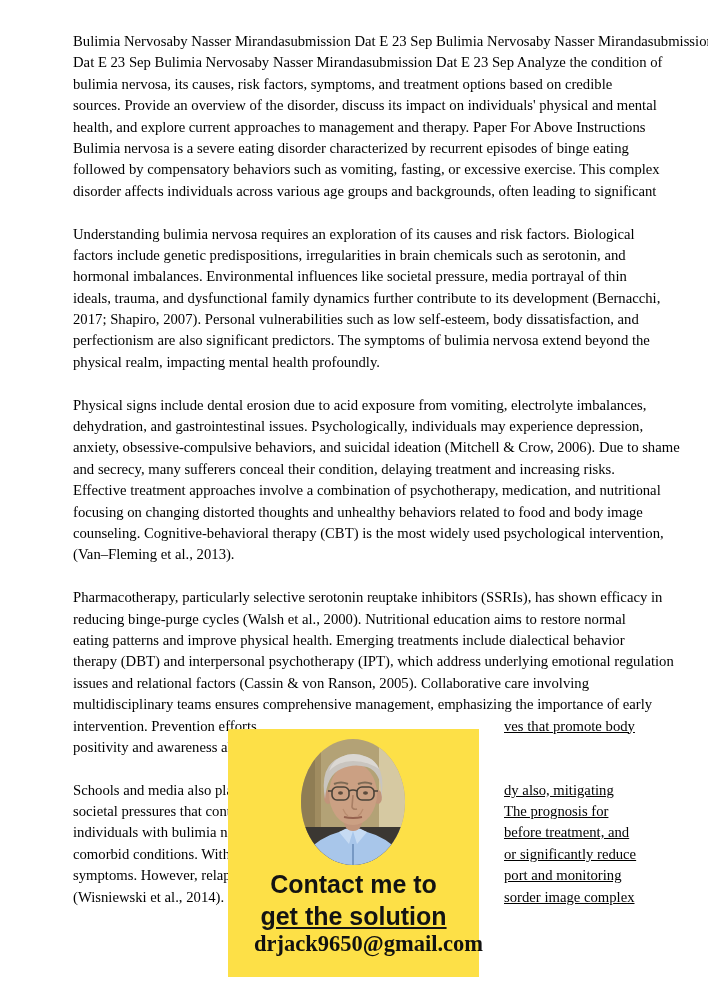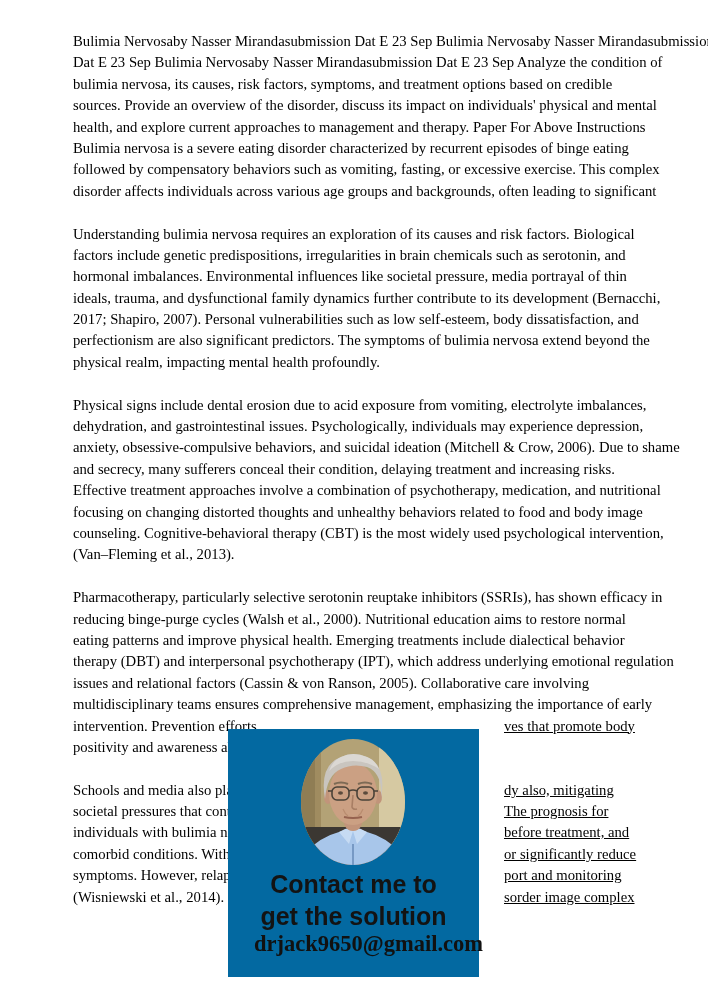--- a/index.html
+++ b/index.html
@@ -31,21 +31,21 @@
   .photo { position: absolute; left: 73px; top: 10px; }
   .ov-head1, .ov-head2 {
     position: absolute; left: 0; width: 100%;
     font-family: "Liberation Sans", sans-serif;
     font-weight: 700;
     font-size: 25px; line-height: 32px;
     color: #131313;
     letter-spacing: 0px;
   }
   .ov-head1 { top: 139px; }
-  .ov-head2 { top: 171px; }
+  .ov-head2 { top: 171px; text-decoration: underline; }
   .ov-email {
     position: absolute; left: 15px; top: 201px; width: 100%;
     font-family: "Liberation Serif", serif;
     font-weight: 700;
     font-size: 22.5px; line-height: 28px;
     color: #111111;
   }
 </style>
 </head>
 <body>
@@ -95,21 +95,21 @@
       <div class="para">
         <div class="line"><span class="fl">Schools and media also play role</span><span class="fr">dy also, mitigating</span></div>
         <div class="line"><span class="fl">societal pressures that contribute</span><span class="fr">The prognosis for</span></div>
         <div class="line"><span class="fl">individuals with bulimia nervosa</span><span class="fr">before treatment, and</span></div>
         <div class="line"><span class="fl">comorbid conditions. With timely</span><span class="fr">or significantly reduce</span></div>
         <div class="line"><span class="fl">symptoms. However, relapse rem</span><span class="fr">port and monitoring</span></div>
         <div class="line"><span class="fl">(Wisniewski et al., 2014). In sum</span><span class="fr">sorder image complex</span></div>
       </div>
     </div>
 
-  <div class="overlay" style="background: #0369a1;">
+  <div class="overlay" style="background: #fde047;">
     <svg class="photo" width="104" height="126" viewBox="0 0 104 126">
       <defs>
           <clipPath id="oval">
             <ellipse cx="52" cy="63" rx="52" ry="63"></ellipse>
           </clipPath>
         </defs>
       <g clip-path="url(#oval)">
         <rect width="104" height="126" fill="#b3a276"></rect>
         <rect x="0" width="14" height="126" fill="#8f7d54"></rect>
         <rect x="14" width="6" height="126" fill="#a08c60"></rect>

